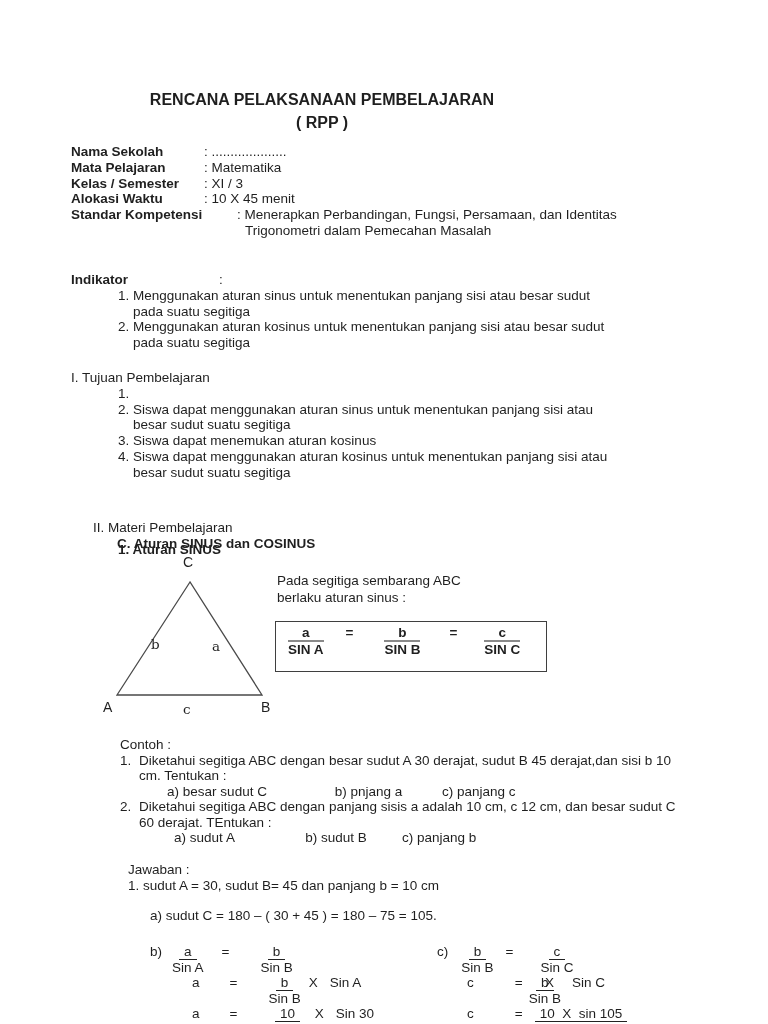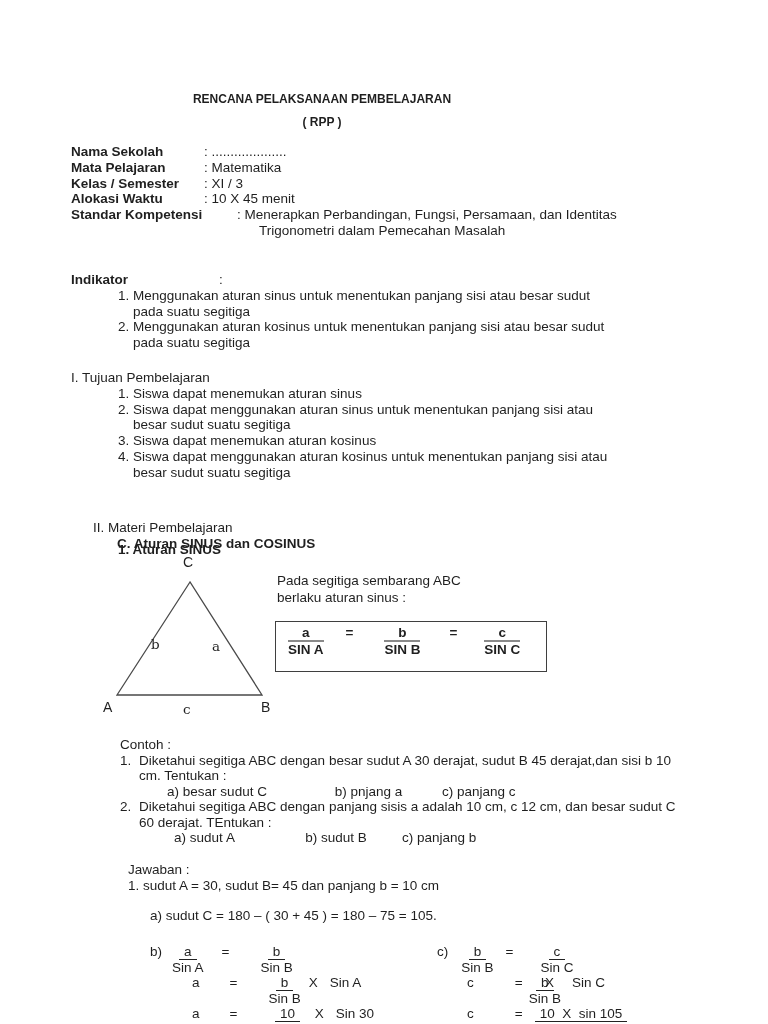--- a/index.html
+++ b/index.html
@@ -1,26 +1,26 @@
 <!DOCTYPE html>
 <html><head>
 <meta charset="utf-8">
 <style>
   html,body{margin:0;padding:0;background:#fff;}
   .page{position:relative;width:768px;height:1024px;background:#ffffff;overflow:hidden;
         font-family:"Liberation Sans",sans-serif;font-size:13.5px;color:#1f1f1f;}
   .abs{position:absolute;}
 
-  .title{top:88px;left:0;width:644px;text-align:center;font-weight:bold;font-size:12px;line-height:23px;}
+  .title{top:88px;left:0;width:644px;text-align:center;font-weight:bold;font-size:16px;line-height:23px;}
 
   .meta{top:144px;left:71px;line-height:15.8px;width:620px;}
   .meta-row{display:flex;}
   .meta-label{width:133px;flex:none;font-weight:bold;}
   .meta-label.wide{width:166px;}
-  .meta-val2{margin-left:22px;}
+  .meta-val2{margin-left:8px;}
 
   .indikator{top:272px;left:71px;line-height:15.8px;width:620px;}
   .head-row{display:flex;gap:15px;}
   .head-label{width:133px;flex:none;font-weight:bold;}
   .nlist{margin-left:47px;}
   .nitem{display:flex;}
   .nnum{width:15px;flex:none;}
   .ntext{white-space:pre-line;}
 
   .tujuan{top:370px;left:71px;line-height:15.8px;width:620px;}
@@ -116,21 +116,20 @@
 pada suatu segitiga</span>
       </div>
     </div>
   </div>
 
   <div class="abs tujuan">
     <div class="sec-head">I. Tujuan Pembelajaran</div>
     <div class="nlist">
       <div class="nitem">
         <span class="nnum">1.</span>
-        <span class="ntext">Siswa dapat menemukan aturan sinus</span>
       </div>
       <div class="nitem">
         <span class="nnum">2.</span>
         <span class="ntext">Siswa dapat menggunakan aturan sinus untuk menentukan panjang sisi atau
 besar sudut suatu segitiga</span>
       </div>
       <div class="nitem">
         <span class="nnum">3.</span>
         <span class="ntext">Siswa dapat menemukan aturan kosinus</span>
       </div>

